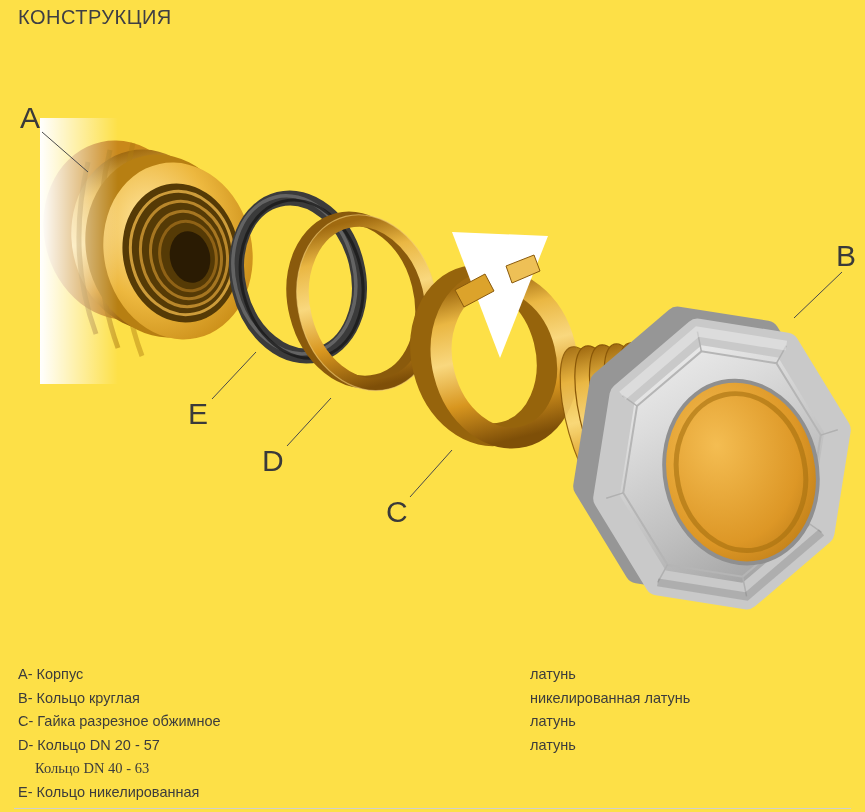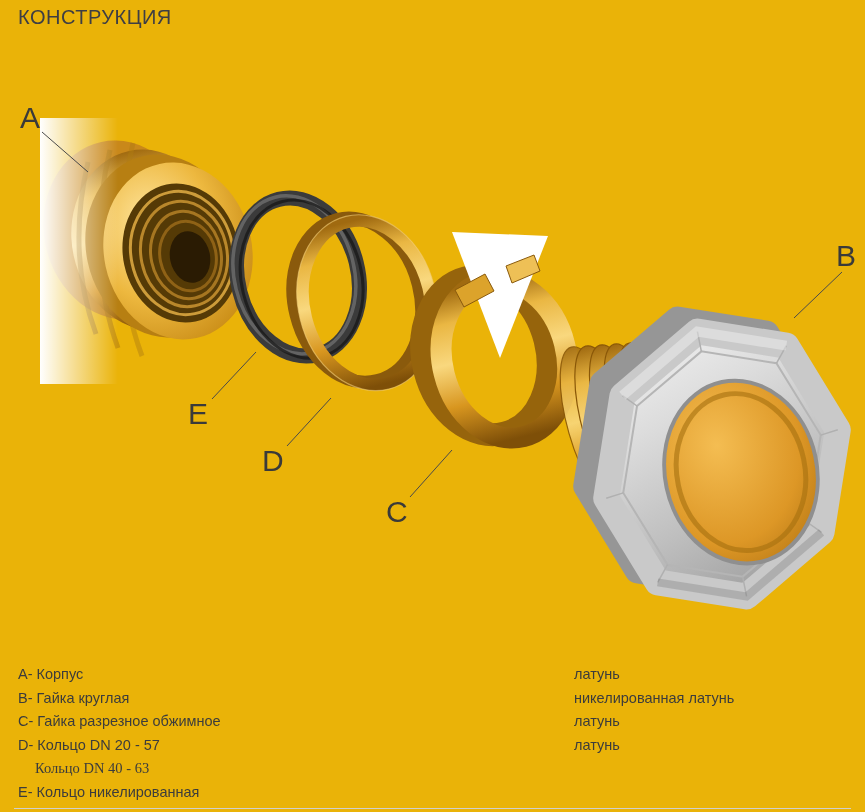--- a/index.html
+++ b/index.html
@@ -1,20 +1,20 @@
 <!DOCTYPE html>
 <html><head>
 <meta charset="utf-8">
 <style>
   html, body { margin: 0; padding: 0; background: #ffffff; }
   .page {
     position: relative;
     width: 865px;
     height: 812px;
-    background: #eab308;
+    background: #fde047;
     font-family: "Liberation Sans", sans-serif;
     overflow: hidden;
   }
   .title {
     position: absolute;
     left: 18px;
     top: 6px;
     margin: 0;
     font-size: 20px;
     font-weight: 400;
@@ -42,21 +42,20 @@
     left: 18px;
     top: 663px;
     width: 829px;
     color: #3c3c3c;
     font-size: 14.5px;
     line-height: 23.5px;
   }
   .legend-row {
     display: grid;
     grid-template-columns: 512px auto;
-    gap: 44px;
   }
   .legend-row .part.indent { padding-left: 17px; font-family: Liberation Serif, serif; }
   .bottom-rule {
     position: absolute;
     left: 14px;
     right: 14px;
     top: 808px;
     height: 1px;
     background: #cfcfcf;
   }
@@ -175,21 +174,21 @@
       <text class="callout" x="386" y="522">C</text>
     </g>
   </svg>
 
   <div class="legend">
     <div class="legend-row">
       <span class="part">A- Корпус</span>
       <span class="mat">латунь</span>
     </div>
     <div class="legend-row">
-      <span class="part">B- Гайка круглая</span>
+      <span class="part">B- Кольцо круглая</span>
       <span class="mat">никелированная латунь</span>
     </div>
     <div class="legend-row">
       <span class="part">C- Гайка разрезное обжимное</span>
       <span class="mat">латунь</span>
     </div>
     <div class="legend-row">
       <span class="part">D- Кольцо DN 20 - 57</span>
       <span class="mat">латунь</span>
     </div>

